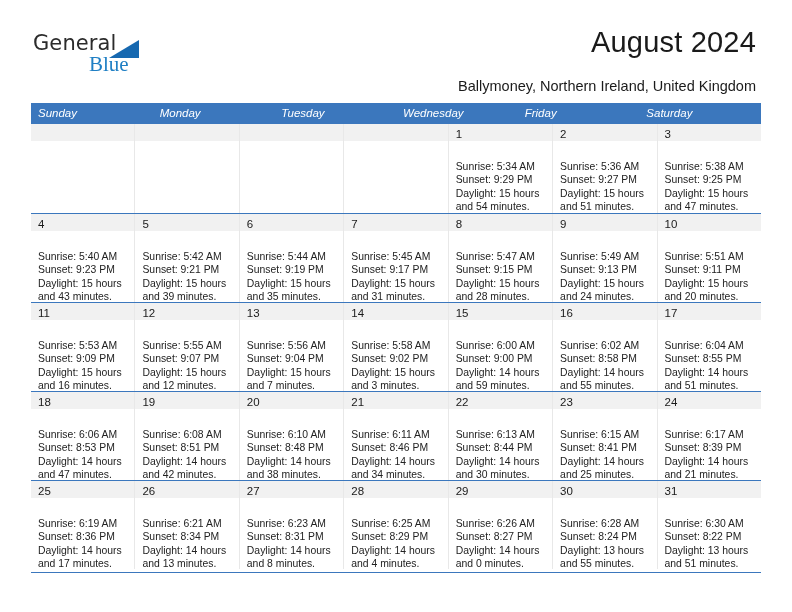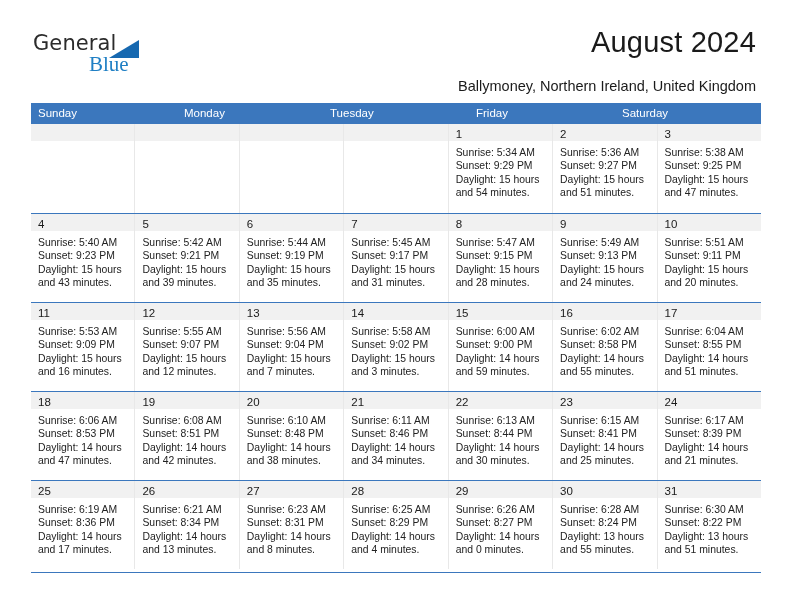--- a/index.html
+++ b/index.html
@@ -96,20 +96,21 @@
     height: 21px;
   }
   .dow {
     flex: 1 1 0;
     color: #ffffff;
     font-size: 11.5px;
     line-height: 21px;
     padding-left: 7px;
     box-sizing: border-box;
     white-space: nowrap;
+    font-style: italic;
   }
   .week {
     display: flex;
     border-top: 1px solid #3b77bd;
     height: 89px;
     box-sizing: border-box;
   }
   .week:first-of-type { border-top: none; }
   .cell {
     flex: 1 1 0;
@@ -126,21 +127,21 @@
     padding: 0 0 0 7px;
     box-sizing: border-box;
   }
   .daynum {
     font-size: 11.5px;
     line-height: 17px;
     color: #1a1a1a;
   }
   .cell.empty .daynum-band { background: #f1f1f1; }
   .info {
-    padding: 5px 6px 0 7px;
+    padding: 19px 6px 0 7px;
     font-size: 10.4px;
     line-height: 13.4px;
     color: #222222;
   }
   .info div { white-space: nowrap; }
   .bottom-rule {
     position: absolute;
     left: 31px;
     top: 572px;
     width: 730px;
@@ -161,20 +162,21 @@
     </div>
     <div class="title">August 2024</div>
     <div class="subtitle">Ballymoney, Northern Ireland, United Kingdom</div>
   </div>
 
   <div class="calendar">
     <div class="dow-row">
       <div class="dow">Sunday</div>
       <div class="dow">Monday</div>
       <div class="dow">Tuesday</div>
+      <div class="dow">Wednesday</div>
       <div class="dow">Friday</div>
       <div class="dow">Saturday</div>
     </div>
     <div id="weeks-container">
         <div class="week">
           <div class="cell empty">
             <div class="daynum-band"><span class="daynum"></span></div>
             <div class="info">
               <div></div>
               <div></div>

